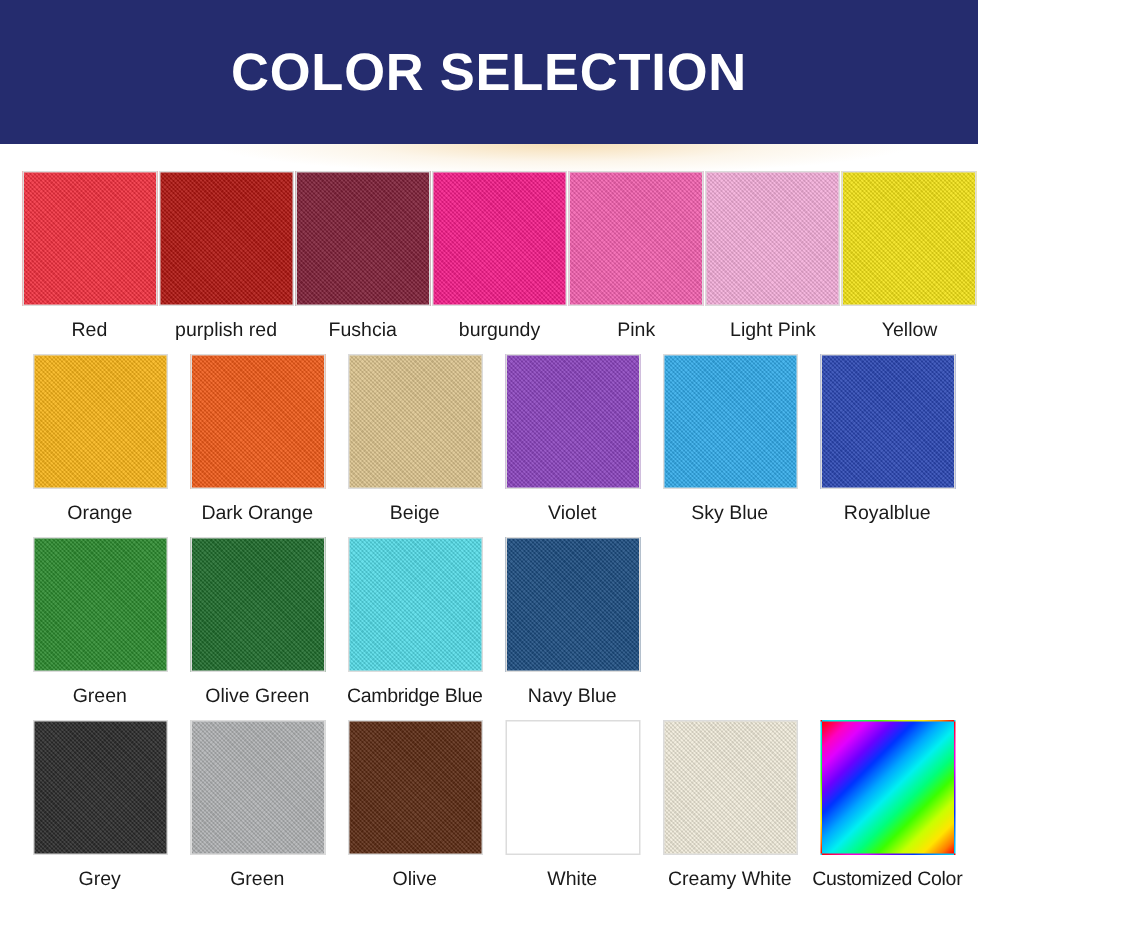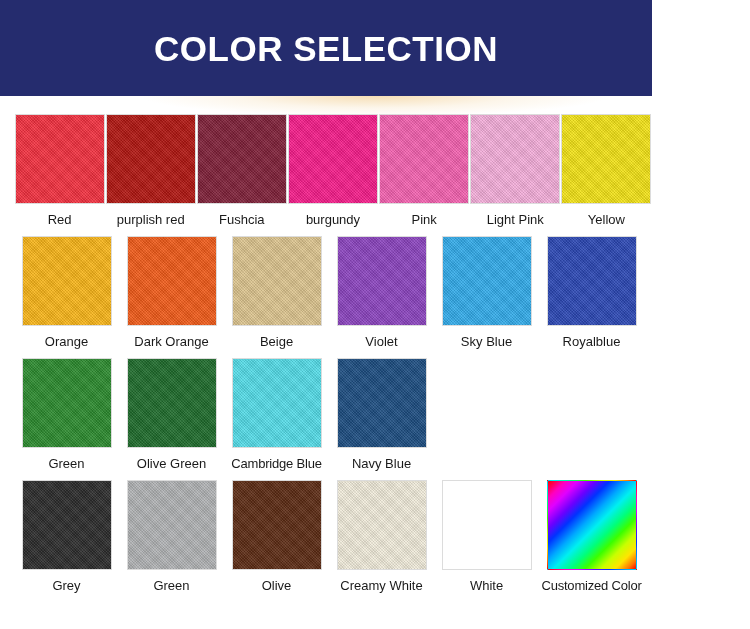--- a/index.html
+++ b/index.html
@@ -239,29 +239,29 @@
           </div>
           <div class="label">Green</div>
         </div>
         <div class="cell">
           <div class="swatch" style="background-color: rgb(91, 42, 19);">
             <div class="weave"></div>
           </div>
           <div class="label">Olive</div>
         </div>
         <div class="cell">
-          <div class="swatch" style="background-color: rgb(240, 235, 218);">
-            <div class="weave"></div>
-          </div>
-          <div class="label">Creamy White</div>
-        </div>
-        <div class="cell">
           <div class="swatch no-texture" style="background-color: rgb(255, 255, 255);"></div>
           <div class="label">White</div>
         </div>
         <div class="cell">
+          <div class="swatch" style="background-color: rgb(240, 235, 218);">
+            <div class="weave"></div>
+          </div>
+          <div class="label">Creamy White</div>
+        </div>
+        <div class="cell">
           <div class="swatch no-texture" style="background: linear-gradient(135deg, rgb(255, 0, 0) 0%, rgb(255, 0, 192) 10%, rgb(224, 0, 255) 17%, rgb(106, 0, 255) 27%, rgb(0, 51, 255) 35%, rgb(0, 168, 255) 45%, rgb(0, 240, 240) 53%, rgb(0, 255, 122) 63%, rgb(59, 255, 0) 71%, rgb(200, 255, 0) 80%, rgb(255, 229, 0) 88%, rgb(255, 122, 0) 95%, rgb(255, 0, 0) 100%); border-color: transparent;"></div>
           <div class="label wide">Customized Color</div>
         </div>
       </div>
   </div>
 
 </div>
 
 </body></html>

